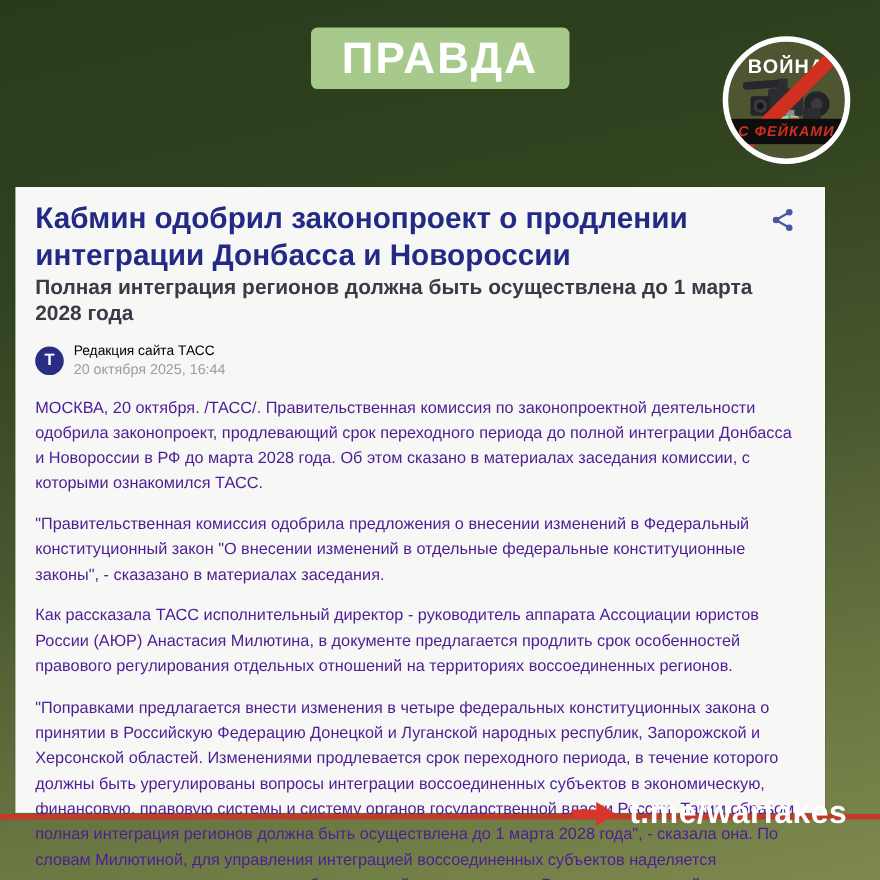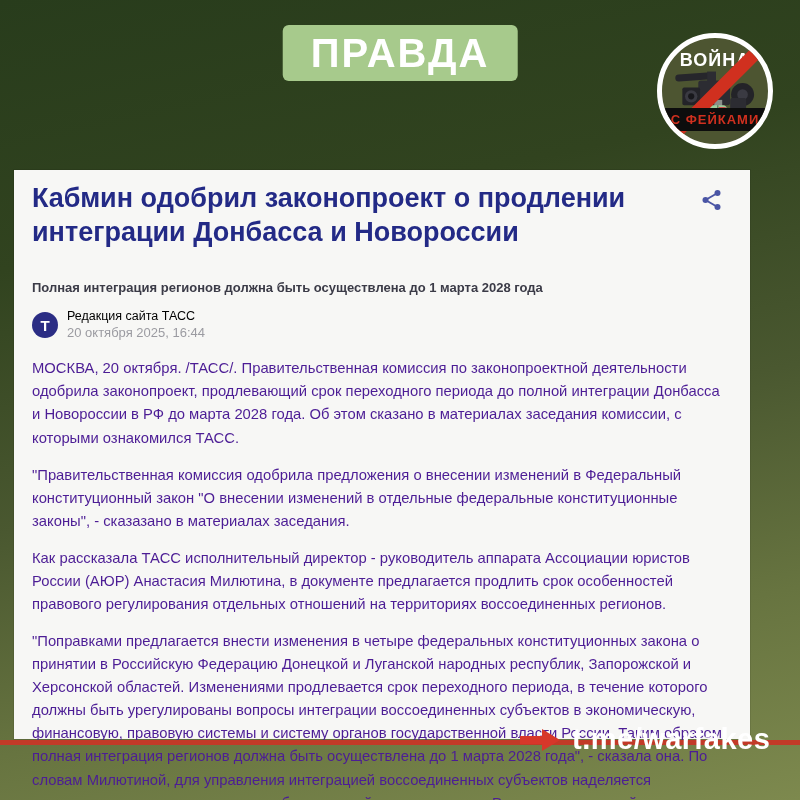--- a/index.html
+++ b/index.html
@@ -26,33 +26,33 @@
   }
   .logo-camera{position:absolute;left:8px;top:30px;z-index:2;}
   .logo-slash{
     position:absolute;left:-20%;top:46%;width:140%;height:13px;background:#d0301f;
     transform:rotate(-45deg);z-index:4;
   }
   .logo-band{
     position:absolute;left:-10%;bottom:13px;width:120%;height:23px;background:#0d0d0d;
     display:flex;align-items:center;justify-content:center;z-index:5;
   }
-  .logo-band span{color:#d0301f;font-weight:800;font-size:13px;letter-spacing:1px;}
+  .logo-band span{color:#d0301f;font-weight:800;font-size:13px;letter-spacing:1px;font-style:italic;}
   
   .card{
     position:absolute;left:14px;top:170px;width:736px;height:569px;
     background:#f7f7f5;box-sizing:border-box;padding:12px 20px 10px 18px;
     box-shadow:0 0 0 1px rgba(0,0,0,0.08);
   }
   .headline{
     margin:0;max-width:660px;color:#232a86;font-size:27px;font-weight:700;line-height:1.25;
   }
   .share{position:absolute;top:18px;right:26px;width:24px;height:24px;}
   .subheadline{
-    margin:30px 0 0 0;color:#3b3b47;font-size:13px;font-weight:700;line-height:1.3;
+    margin:0 0 0 0;color:#3b3b47;font-size:19px;font-weight:700;line-height:1.3;
   }
   .author{display:flex;align-items:center;margin-top:13px;}
   .avatar{
     width:26px;height:26px;border-radius:50%;background:#2b2d84;color:#fff;
     display:flex;align-items:center;justify-content:center;
     font-size:15px;font-weight:800;flex:0 0 auto;
   }
   .author-meta{margin-left:9px;line-height:1.25;}
   .author-name{color:#000000;font-size:12.5px;}
   .author-date{color:#9b9ba1;font-size:13px;}

